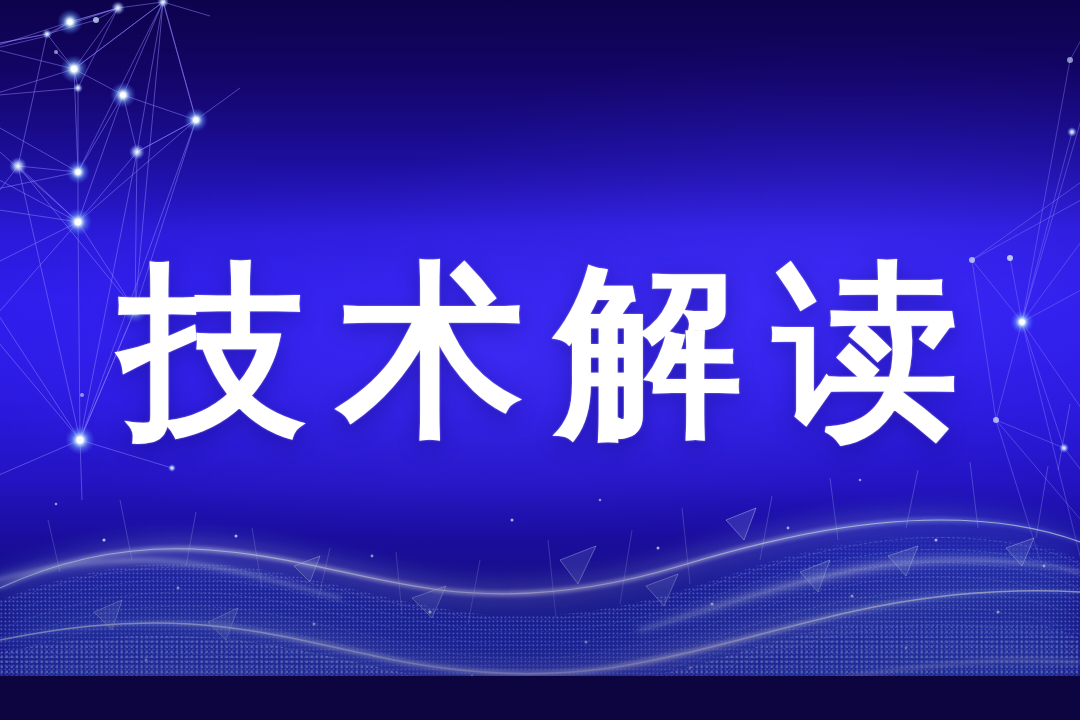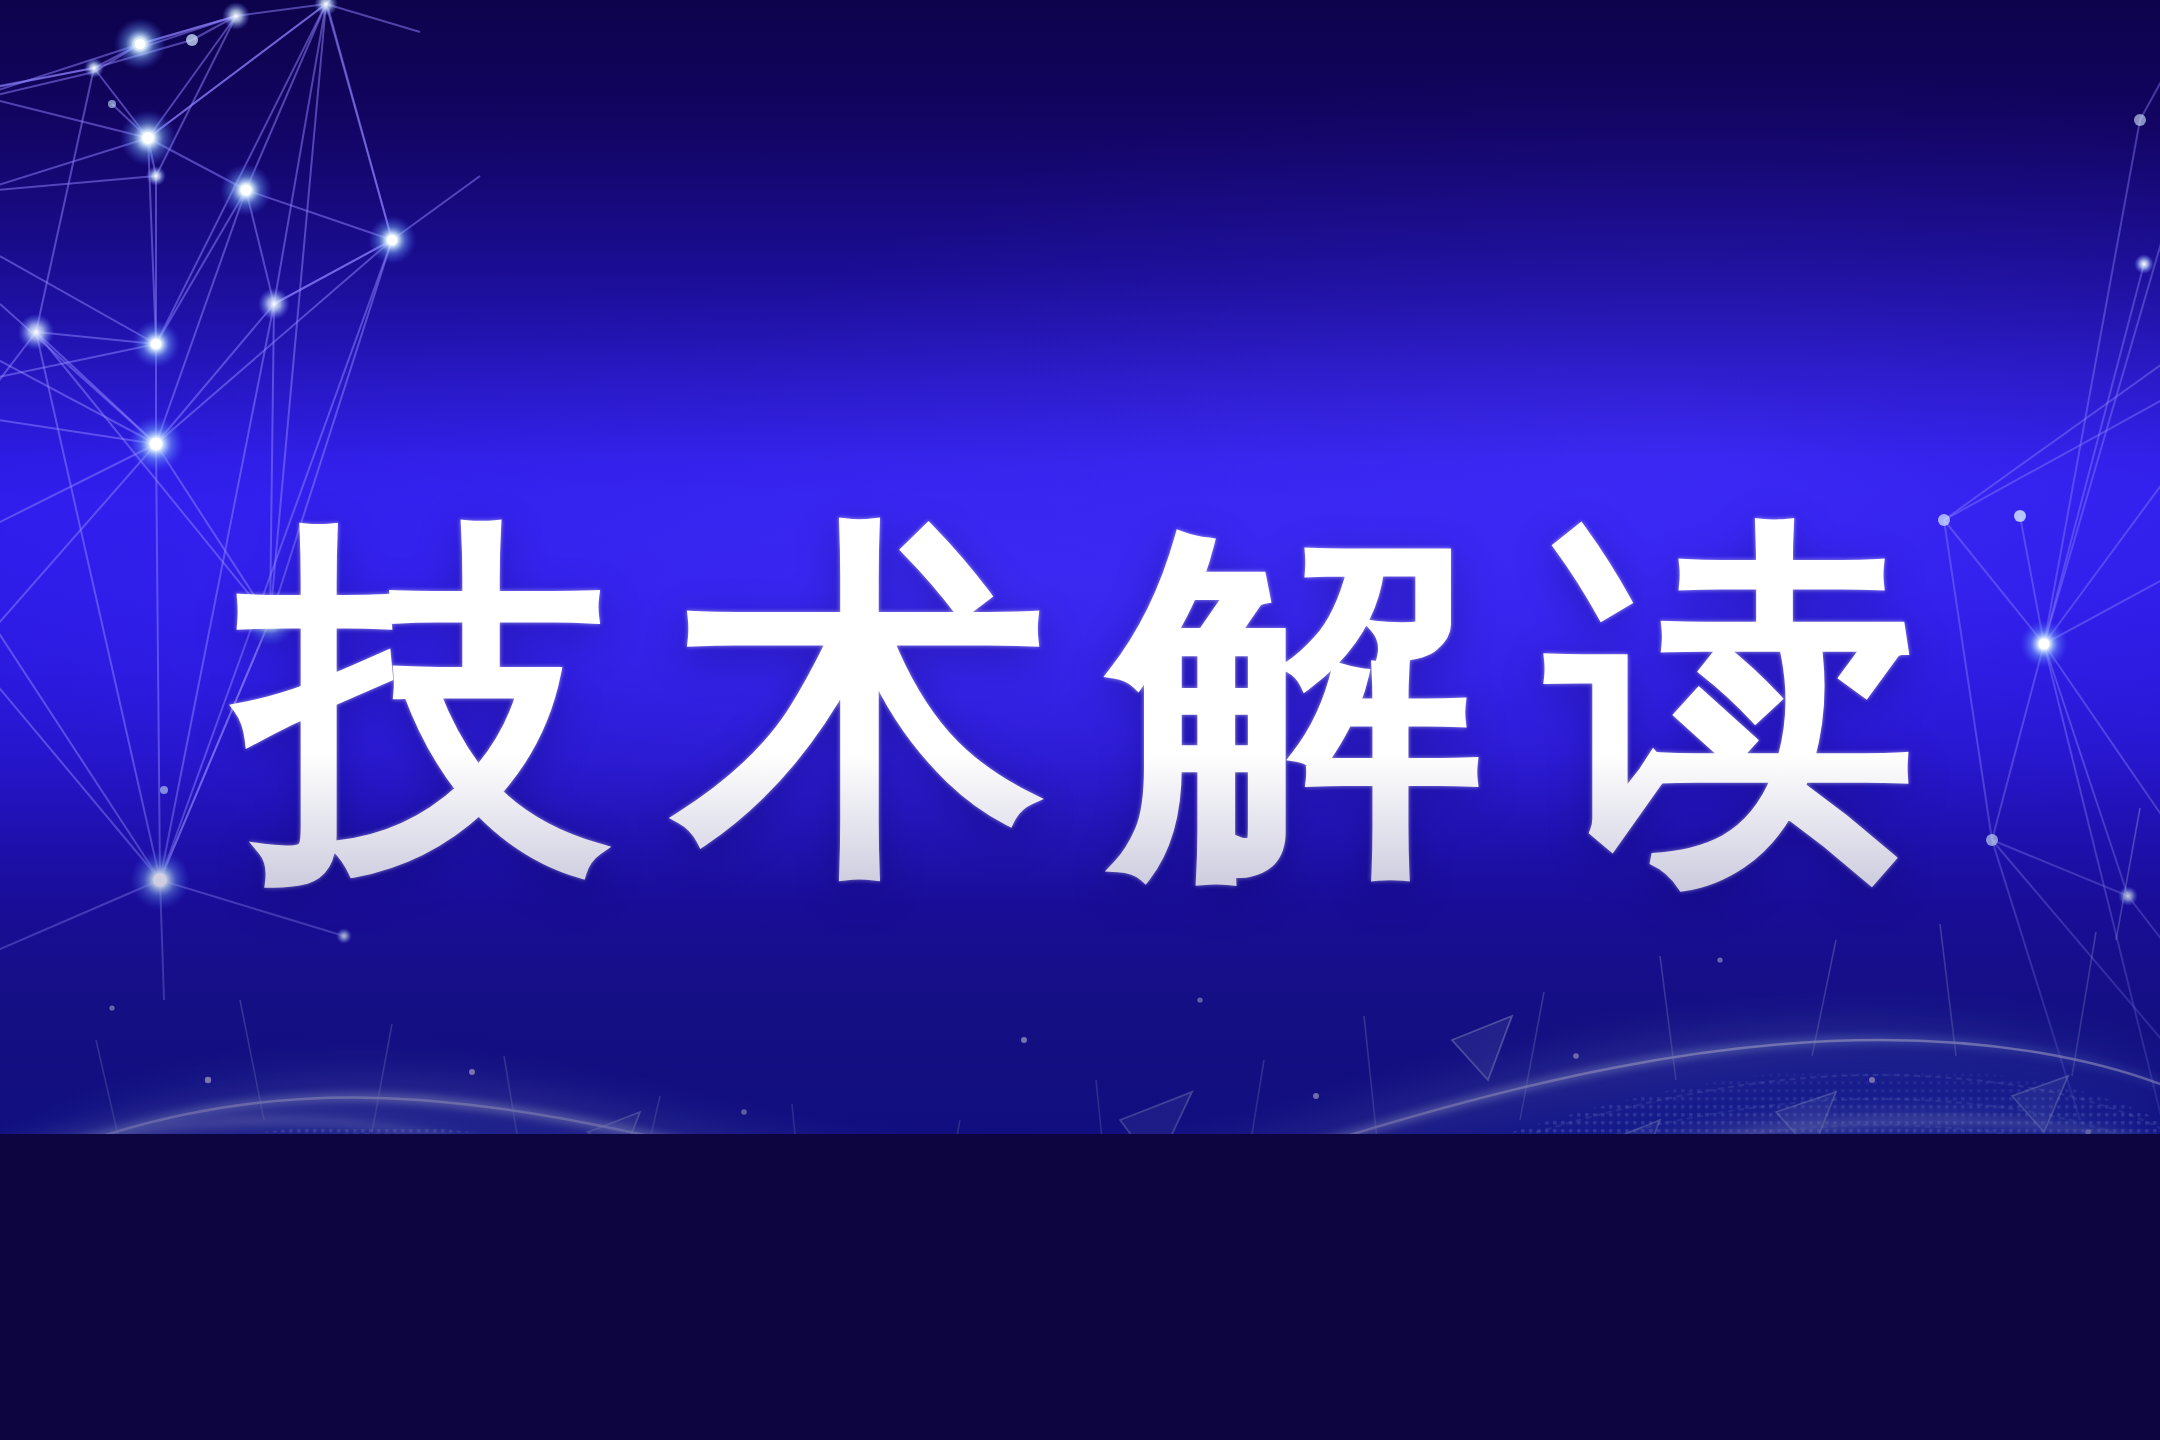--- a/index.html
+++ b/index.html
@@ -8,21 +8,21 @@
     padding: 0;
     background: #0d0540;
   }
   body {
     font-family: "DejaVu Sans", "Liberation Sans", sans-serif;
   }
 
   #banner {
     position: relative;
     width: 1080px;
-    height: 567px;
+    height: 676px;
     overflow: hidden;
     background: #1a068a;
   }
 
   
   .bg-base {
     position: absolute;
     inset: 0;
     background: linear-gradient(180deg,
         #190583 0%,

